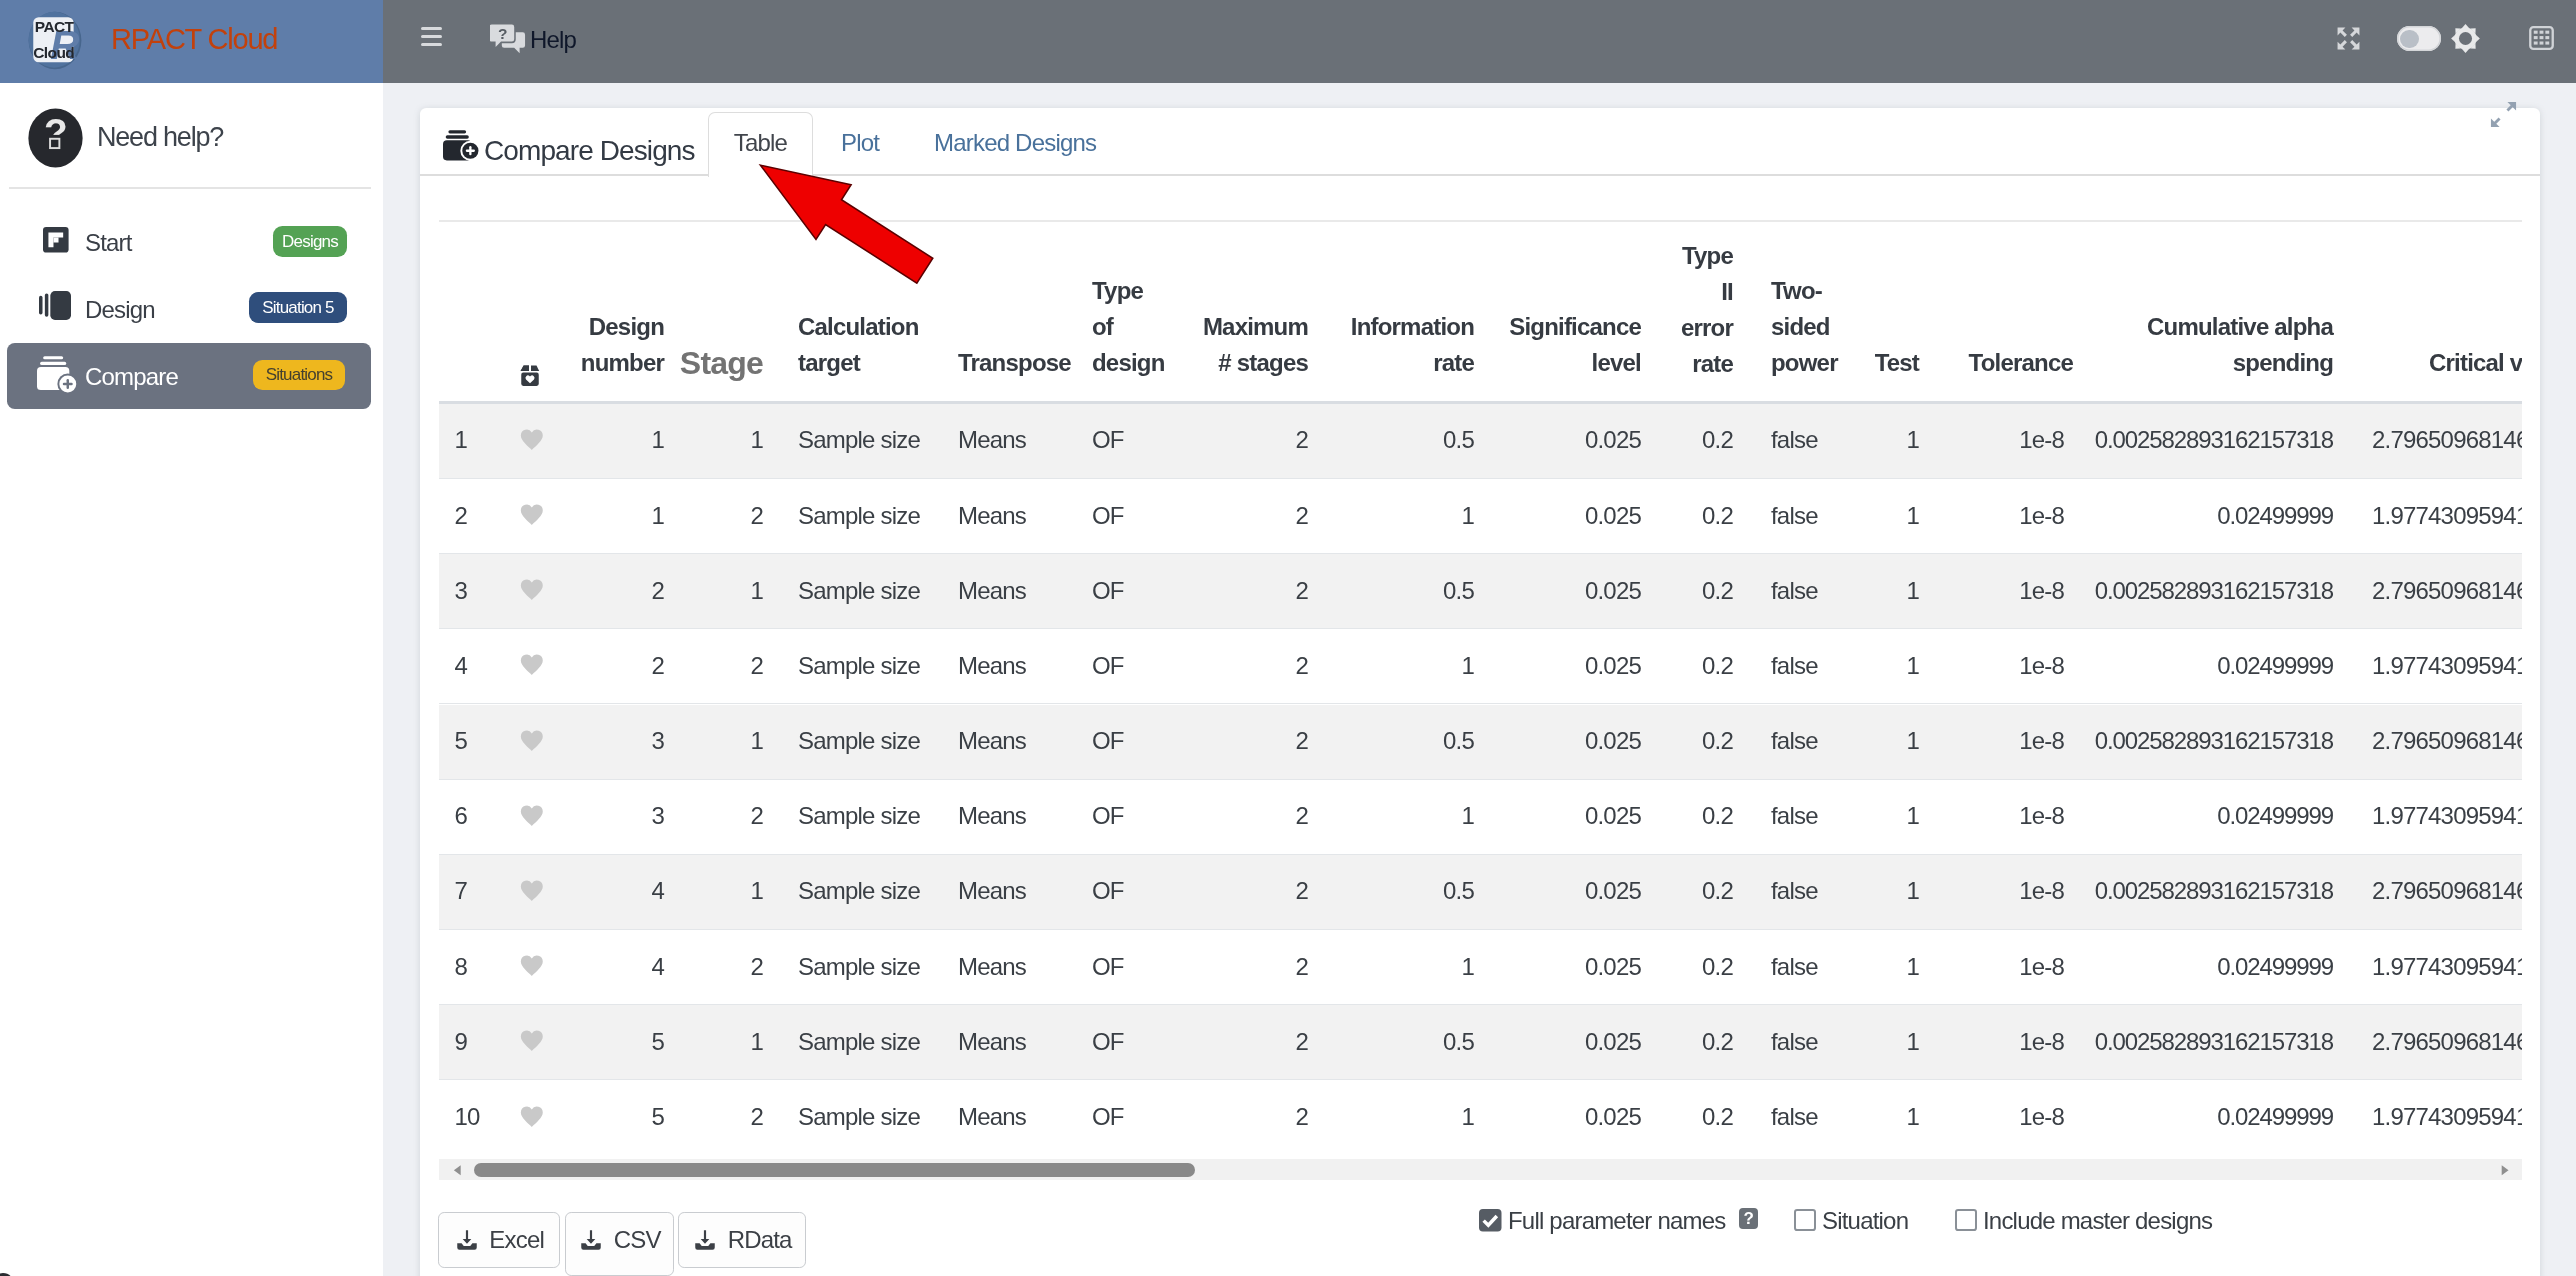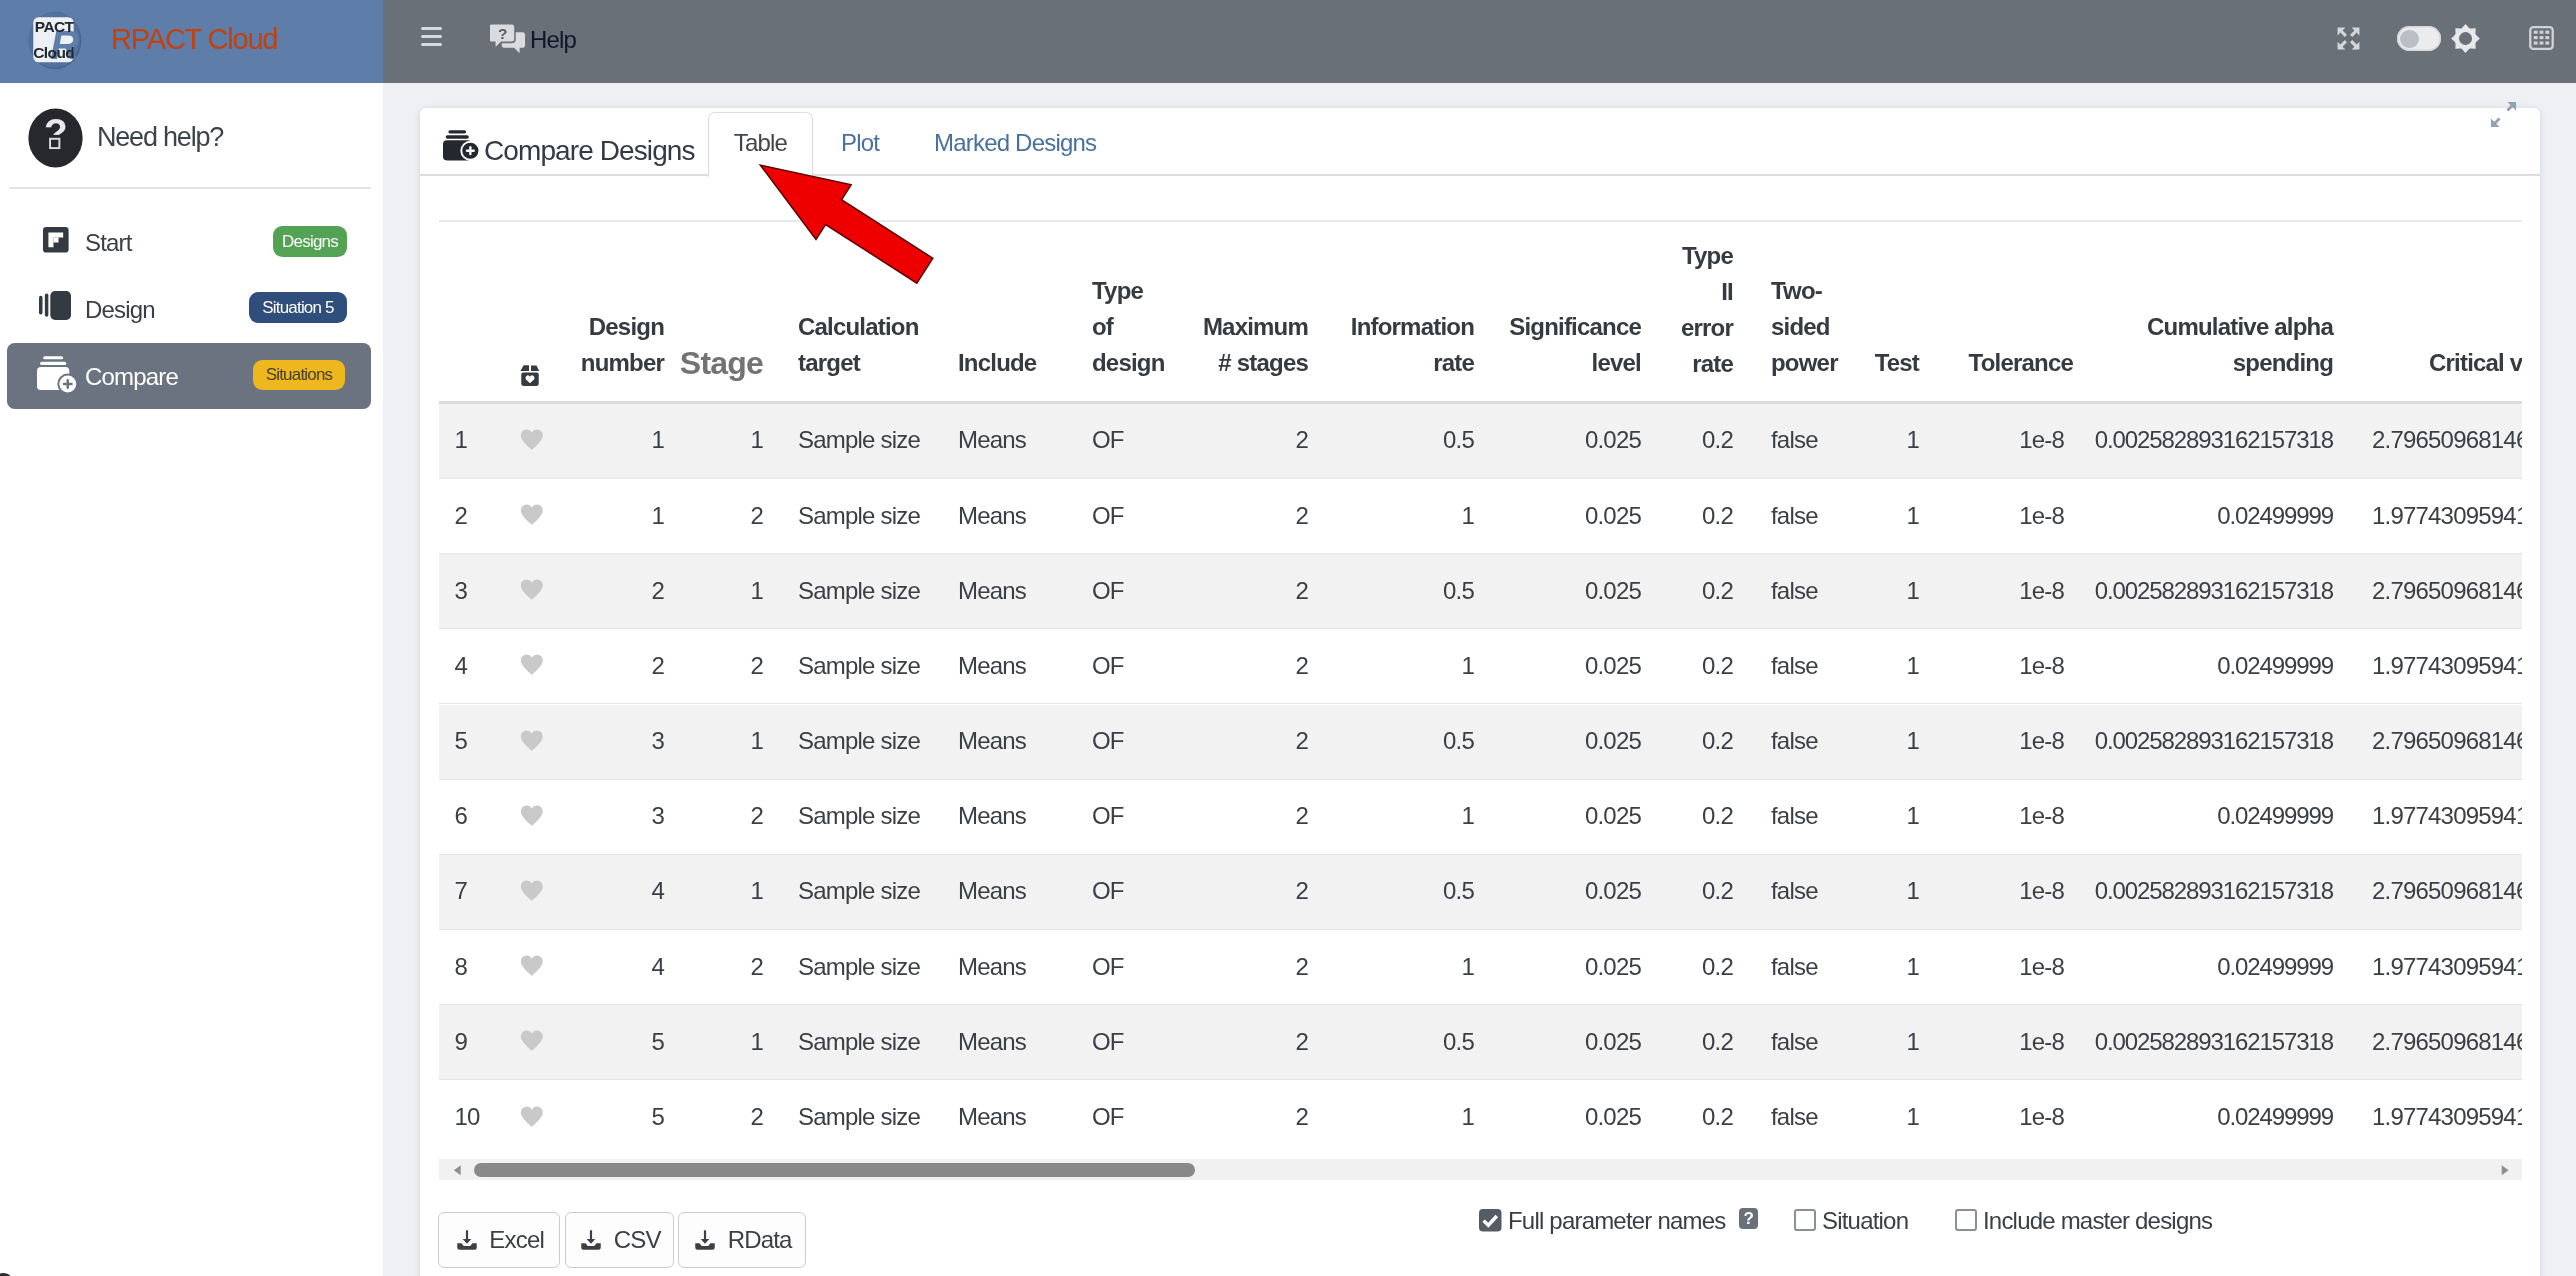--- a/index.html
+++ b/index.html
@@ -134,21 +134,21 @@
     <div class="abs" style="left:0;top:409px;width:2083px;height:75px;background:#ffffff;border-bottom:1.6px solid #e3e6e9;"></div>
     <div class="abs" style="left:0;top:485px;width:2083px;height:75px;background:#f2f2f2;border-bottom:1.6px solid #e3e6e9;"></div>
     <div class="abs" style="left:0;top:560px;width:2083px;height:75px;background:#ffffff;border-bottom:1.6px solid #e3e6e9;"></div>
     <div class="abs" style="left:0;top:635px;width:2083px;height:75px;background:#f2f2f2;border-bottom:1.6px solid #e3e6e9;"></div>
     <div class="abs" style="left:0;top:710px;width:2083px;height:75px;background:#ffffff;border-bottom:1.6px solid #e3e6e9;"></div>
     <div class="abs" style="left:0;top:785px;width:2083px;height:75px;background:#f2f2f2;border-bottom:1.6px solid #e3e6e9;"></div>
     <div class="abs" style="left:0;top:860px;width:2083px;height:75px;background:#ffffff;"></div>
     <div class="txt" style="right:1858px;top:89px;text-align:right;font-size:24px;font-weight:bold;color:#363b42;line-height:36px;">Design<br>number</div>
     <div class="txt" style="right:1759px;top:125px;text-align:right;font-size:32px;font-weight:bold;color:#737373;line-height:36px;">Stage</div>
     <div class="txt" style="left:359px;top:89px;text-align:left;font-size:24px;font-weight:bold;color:#363b42;line-height:36px;">Calculation<br>target</div>
-    <div class="txt" style="left:519px;top:125px;text-align:left;font-size:24px;font-weight:bold;color:#363b42;line-height:36px;">Include</div>
+    <div class="txt" style="left:519px;top:125px;text-align:left;font-size:24px;font-weight:bold;color:#363b42;line-height:36px;">Transpose</div>
     <div class="txt" style="left:653px;top:53px;text-align:left;font-size:24px;font-weight:bold;color:#363b42;line-height:36px;">Type<br>of<br>design</div>
     <div class="txt" style="right:1214px;top:89px;text-align:right;font-size:24px;font-weight:bold;color:#363b42;line-height:36px;">Maximum<br># stages</div>
     <div class="txt" style="right:1048px;top:89px;text-align:right;font-size:24px;font-weight:bold;color:#363b42;line-height:36px;">Information<br>rate</div>
     <div class="txt" style="right:881px;top:89px;text-align:right;font-size:24px;font-weight:bold;color:#363b42;line-height:36px;">Significance<br>level</div>
     <div class="txt" style="right:789px;top:18px;text-align:right;font-size:24px;font-weight:bold;color:#363b42;line-height:36px;">Type<br>II<br>error<br>rate</div>
     <div class="txt" style="left:1332px;top:53px;text-align:left;font-size:24px;font-weight:bold;color:#363b42;line-height:36px;">Two-<br>sided<br>power</div>
     <div class="txt" style="right:603px;top:125px;text-align:right;font-size:24px;font-weight:bold;color:#363b42;line-height:36px;">Test</div>
     <div class="txt" style="right:449px;top:125px;text-align:right;font-size:24px;font-weight:bold;color:#363b42;line-height:36px;">Tolerance</div>
     <div class="txt" style="right:189px;top:89px;text-align:right;font-size:24px;font-weight:bold;color:#363b42;line-height:36px;">Cumulative alpha<br>spending</div>
     <div class="txt" style="left:1990px;top:125px;text-align:left;font-size:24px;font-weight:bold;color:#363b42;line-height:36px;">Critical va</div>
@@ -347,21 +347,21 @@
 <div class="abs" style="left:474px;top:1163px;width:721px;height:14px;border-radius:7px;background:#898989;"></div>
 <svg class="abs" style="left:2498px;top:1164px" width="12.4" height="12.4" viewBox="0 0 20 20">
 <path d="M6 2 v16 L17 10 Z" fill="#8f8f8f"></path>
 </svg>
 <div class="abs" style="left:438px;top:1212px;width:122px;height:56px;border:1.6px solid #c9ccd0;border-radius:6.2px;background:#fdfdfd;font-size:24px;color:#3c4046;text-align:center;line-height:53px;white-space:nowrap;"><svg style="vertical-align:-4.7px;margin-right:9.3px" width="26" height="26" viewBox="0 0 24 24">
 <g fill="#3c4046">
 <path d="M11 3 h2 v8 h3 l-4 4.5 -4 -4.5 h3 z"></path>
 <path d="M3 15 h4 l2 2.5 h6 l2 -2.5 h4 v4 a2 2 0 0 1 -2 2 h-14 a2 2 0 0 1 -2 -2 z"></path>
 </g>
 </svg>Excel</div>
-<div class="abs" style="left:565px;top:1212px;width:109px;height:56px;border:1.6px solid #c9ccd0;border-radius:6.2px;background:#fdfdfd;font-size:24px;color:#3c4046;text-align:center;line-height:53px;white-space:nowrap;"><svg style="vertical-align:-4.7px;margin-right:9.3px" width="26" height="26" viewBox="0 0 24 24">
+<div class="abs" style="left:565px;top:1212px;width:109px;height:64px;border:1.6px solid #c9ccd0;border-radius:6.2px;background:#fdfdfd;font-size:24px;color:#3c4046;text-align:center;line-height:53px;white-space:nowrap;"><svg style="vertical-align:-4.7px;margin-right:9.3px" width="26" height="26" viewBox="0 0 24 24">
 <g fill="#3c4046">
 <path d="M11 3 h2 v8 h3 l-4 4.5 -4 -4.5 h3 z"></path>
 <path d="M3 15 h4 l2 2.5 h6 l2 -2.5 h4 v4 a2 2 0 0 1 -2 2 h-14 a2 2 0 0 1 -2 -2 z"></path>
 </g>
 </svg>CSV</div>
 <div class="abs" style="left:678px;top:1212px;width:128px;height:56px;border:1.6px solid #c9ccd0;border-radius:6.2px;background:#fdfdfd;font-size:24px;color:#3c4046;text-align:center;line-height:53px;white-space:nowrap;"><svg style="vertical-align:-4.7px;margin-right:9.3px" width="26" height="26" viewBox="0 0 24 24">
 <g fill="#3c4046">
 <path d="M11 3 h2 v8 h3 l-4 4.5 -4 -4.5 h3 z"></path>
 <path d="M3 15 h4 l2 2.5 h6 l2 -2.5 h4 v4 a2 2 0 0 1 -2 2 h-14 a2 2 0 0 1 -2 -2 z"></path>
 </g>

